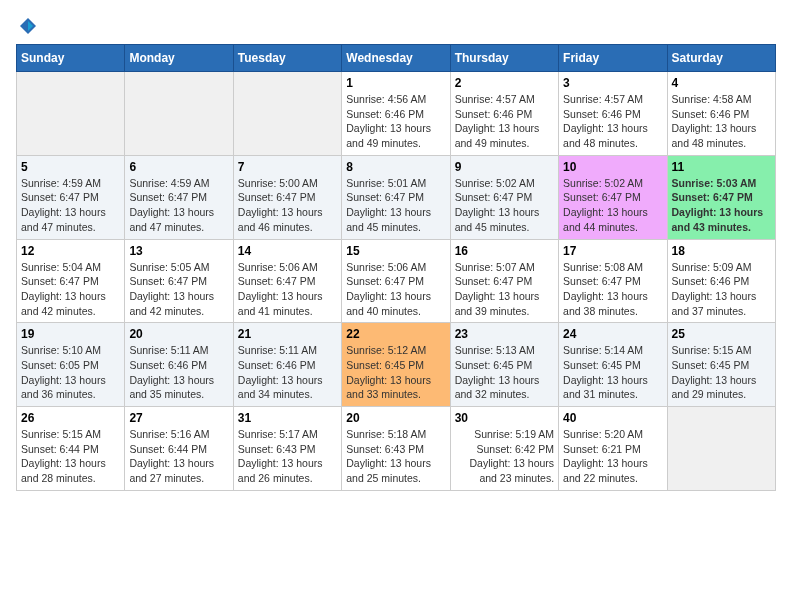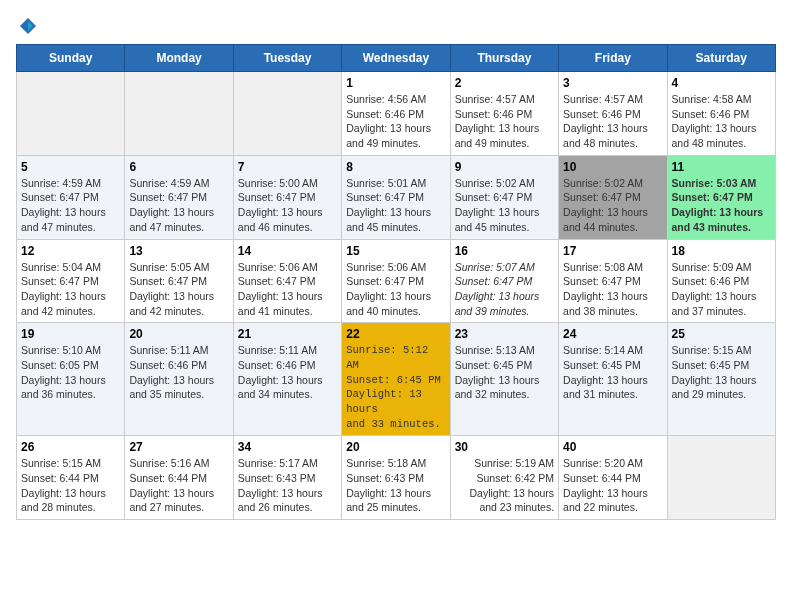--- a/index.html
+++ b/index.html
@@ -52,21 +52,21 @@
     }
     .calendar {
       width: 100%;
       border-collapse: collapse;
       font-size: 11px;
     }
     .calendar th {
       background-color: #2a6db5;
       color: #fff;
       padding: 6px 4px;
-      text-align: center;
+      text-align: left;
       font-size: 12px;
       border: 1px solid #1a5090;
     }
     .calendar td {
       border: 1px solid #ccc;
       vertical-align: top;
       padding: 4px;
       width: calc(100% / 7);
       min-height: 80px;
       background: #fff;
@@ -184,21 +184,21 @@
 Daylight: 13 hours
 and 45 minutes.</div>
         </td>
         <td style="background: rgb(240, 244, 248);">
           <span class="day-number">9</span>
           <div class="day-info" style="white-space: pre-line;">Sunrise: 5:02 AM
 Sunset: 6:47 PM
 Daylight: 13 hours
 and 45 minutes.</div>
         </td>
-        <td style="background: #a3a3a3;">
+        <td style="background: #f0abfc;">
           <span class="day-number">10</span>
           <div class="day-info" style="white-space: pre-line;">Sunrise: 5:02 AM
 Sunset: 6:47 PM
 Daylight: 13 hours
 and 44 minutes.</div>
         </td>
         <td style="background: #86efac;">
           <span class="day-number">11</span>
           <div class="day-info" style="white-space: pre-line; font-weight: bold;">Sunrise: 5:03 AM
 Sunset: 6:47 PM
@@ -230,21 +230,21 @@
         </td>
         <td>
           <span class="day-number">15</span>
           <div class="day-info" style="white-space: pre-line;">Sunrise: 5:06 AM
 Sunset: 6:47 PM
 Daylight: 13 hours
 and 40 minutes.</div>
         </td>
         <td>
           <span class="day-number">16</span>
-          <div class="day-info" style="white-space: pre-line; font-style: italic;">Sunrise: 5:07 AM
+          <div class="day-info" style="white-space: pre-line;">Sunrise: 5:07 AM
 Sunset: 6:47 PM
 Daylight: 13 hours
 and 39 minutes.</div>
         </td>
         <td>
           <span class="day-number">17</span>
           <div class="day-info" style="white-space: pre-line;">Sunrise: 5:08 AM
 Sunset: 6:47 PM
 Daylight: 13 hours
 and 38 minutes.</div>
@@ -272,23 +272,23 @@
 Daylight: 13 hours
 and 35 minutes.</div>
         </td>
         <td style="background: rgb(240, 244, 248);">
           <span class="day-number">21</span>
           <div class="day-info" style="white-space: pre-line;">Sunrise: 5:11 AM
 Sunset: 6:46 PM
 Daylight: 13 hours
 and 34 minutes.</div>
         </td>
-        <td style="background: #eab308; margin-top: 28px;">
+        <td style="background: #fdba74; margin-top: 28px;">
           <span class="day-number">22</span>
-          <div class="day-info" style="white-space: pre-line; font-family: Liberation Mono, monospace;">Sunrise: 5:12 AM
+          <div class="day-info" style="white-space: pre-line;">Sunrise: 5:12 AM
 Sunset: 6:45 PM
 Daylight: 13 hours
 and 33 minutes.</div>
         </td>
         <td style="background: rgb(240, 244, 248);">
           <span class="day-number">23</span>
           <div class="day-info" style="white-space: pre-line;">Sunrise: 5:13 AM
 Sunset: 6:45 PM
 Daylight: 13 hours
 and 32 minutes.</div>
@@ -317,21 +317,21 @@
 and 28 minutes.</div>
         </td>
         <td>
           <span class="day-number">27</span>
           <div class="day-info" style="white-space: pre-line;">Sunrise: 5:16 AM
 Sunset: 6:44 PM
 Daylight: 13 hours
 and 27 minutes.</div>
         </td>
         <td>
-          <span class="day-number">34</span>
+          <span class="day-number">31</span>
           <div class="day-info" style="white-space: pre-line;">Sunrise: 5:17 AM
 Sunset: 6:43 PM
 Daylight: 13 hours
 and 26 minutes.</div>
         </td>
         <td>
           <span class="day-number">20</span>
           <div class="day-info" style="white-space: pre-line;">Sunrise: 5:18 AM
 Sunset: 6:43 PM
 Daylight: 13 hours
@@ -340,20 +340,20 @@
         <td>
           <span class="day-number">30</span>
           <div class="day-info" style="white-space: pre-line; text-align: right;">Sunrise: 5:19 AM
 Sunset: 6:42 PM
 Daylight: 13 hours
 and 23 minutes.</div>
         </td>
         <td>
           <span class="day-number">40</span>
           <div class="day-info" style="white-space: pre-line;">Sunrise: 5:20 AM
-Sunset: 6:44 PM
+Sunset: 6:21 PM
 Daylight: 13 hours
 and 22 minutes.</div>
         </td>
         <td class="empty"></td>
       </tr>
     </tbody>
 </table>
 
 </body></html>

